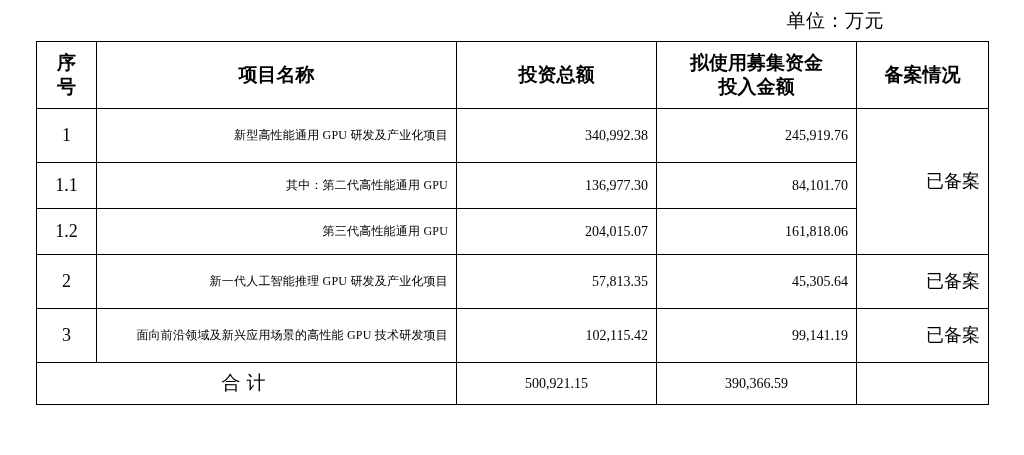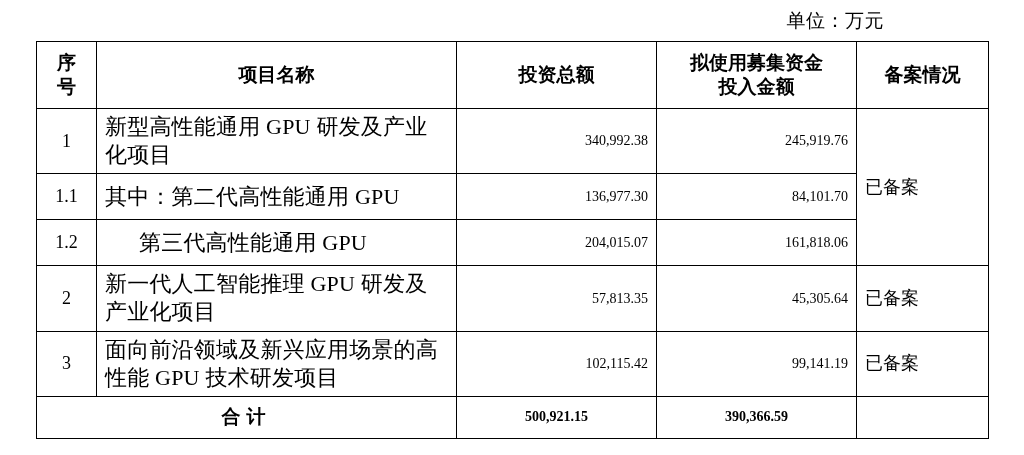--- a/index.html
+++ b/index.html
@@ -57,39 +57,39 @@
   col.c1 { width: 360px; }
   col.c2 { width: 200px; }
   col.c3 { width: 200px; }
   col.c4 { width: 132px; }
 
   td.idx {
     text-align: center;
     font-size: 18px;
   }
   td.name {
-    text-align: left;
-    font-size: 22px;
+    text-align: right;
+    font-size: 12px;
     letter-spacing: 0.2px;
   }
   td.name.indent {
     text-indent: 34px;
   }
   td.num {
     text-align: right;
     font-size: 14px;
     padding-right: 12px;
     font-family: "Liberation Serif", "DejaVu Serif", serif;
   }
   td.status {
-    text-align: left;
+    text-align: right;
     font-size: 18px;
   }
   tr.total td {
-    font-weight: bold;
+    font-weight: normal;
   }
   td.total-label {
     text-align: center;
     font-size: 19px;
     font-weight: bold;
     letter-spacing: 6px;
   }
   td.total-num {
     text-align: center;
     font-weight: bold;

